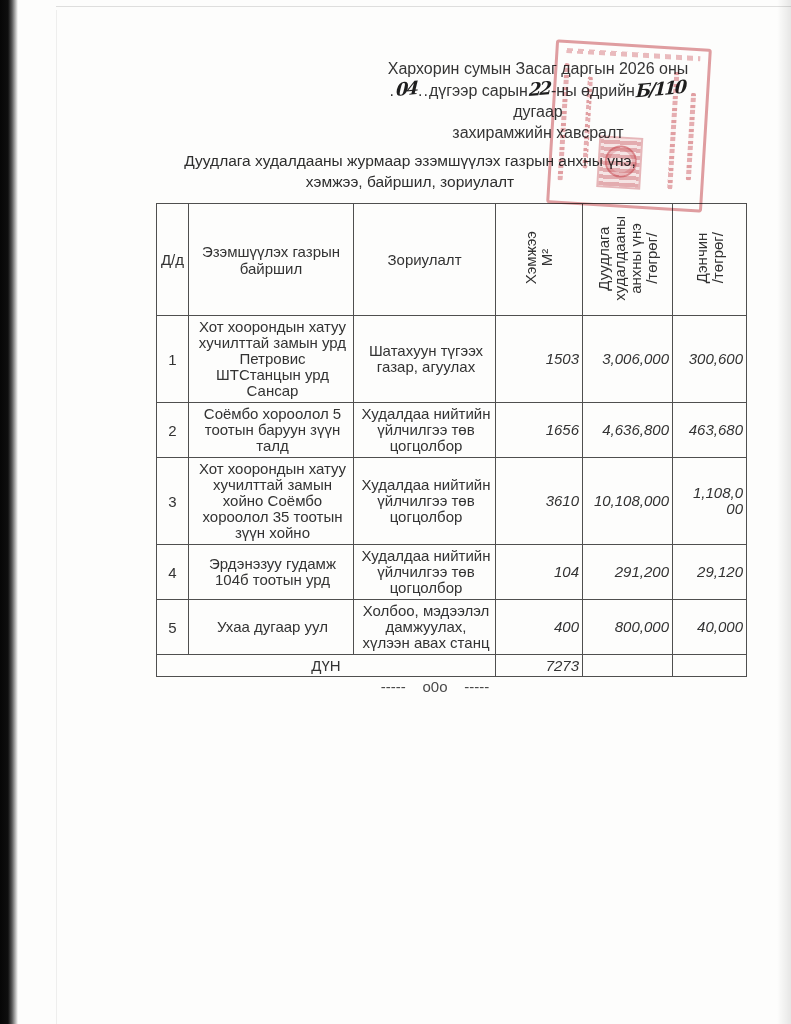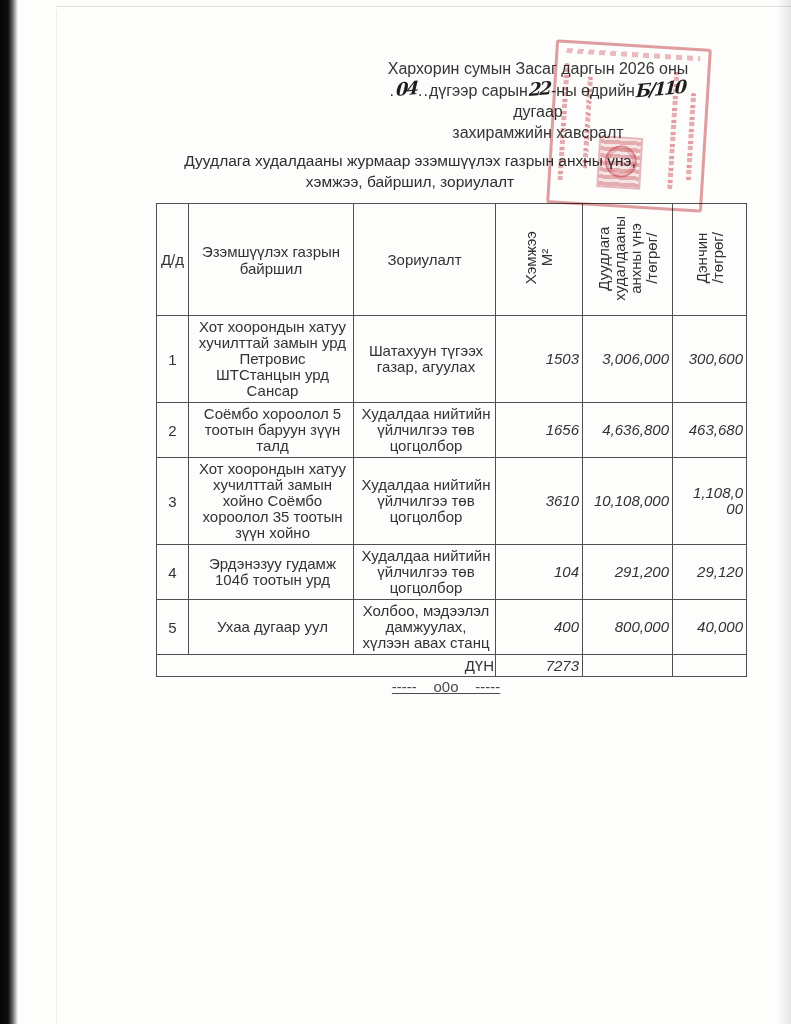--- a/index.html
+++ b/index.html
@@ -29,24 +29,24 @@
   tr.head-row{height:112px;}
   td.head{text-align:center;line-height:17px;}
   .vh{writing-mode:vertical-rl;transform:rotate(180deg);white-space:pre-line;
        line-height:16px;display:inline-block;}
   .c-num{text-align:center;}
   .c-loc,.c-pur{text-align:center;padding:3px 4px 3px 7px;line-height:16px;}
   .c-area,.c-price,.c-dep{text-align:right;padding:2px 3px;line-height:16px;font-style:italic;}
   .c-dep{word-break:break-all;padding-left:12px;}
   tr.total-row{height:20px;}
   tr.total-row td{line-height:17px;}
-  .t-label{text-align:right;}
+  .t-label{text-align:center;}
 
-  .endmark{position:absolute;left:146px;top:678px;width:600px;text-align:center;
-       font-size:15px;color:#4a4a4a;white-space:pre;text-decoration:underline;}
+  .endmark{position:absolute;left:135px;top:678px;width:600px;text-align:center;
+       font-size:15px;color:#4a4a4a;white-space:pre;}
 
   .stamp{position:absolute;left:551px;top:44px;width:150px;height:158px;
        border:3px solid rgba(196,62,70,0.5);border-radius:3px;
        transform:rotate(3.5deg);mix-blend-mode:multiply;z-index:5;}
   .s-top{position:absolute;left:8px;right:8px;top:5px;height:5px;
        background:repeating-linear-gradient(90deg,rgba(198,64,72,0.35) 0 6px,transparent 6px 11px);}
   .s-col{position:absolute;width:5px;border-radius:2px;
        background:repeating-linear-gradient(180deg,rgba(198,64,72,0.5) 0 3px,rgba(198,64,72,0.08) 3px 5px,rgba(198,64,72,0.42) 5px 9px,rgba(198,64,72,0.05) 9px 12px);}
   .s-block{position:absolute;left:48px;top:92px;width:40px;height:48px;
        background:repeating-linear-gradient(0deg,rgba(190,52,60,0.4) 0 4px,rgba(190,52,60,0.12) 4px 7px);

